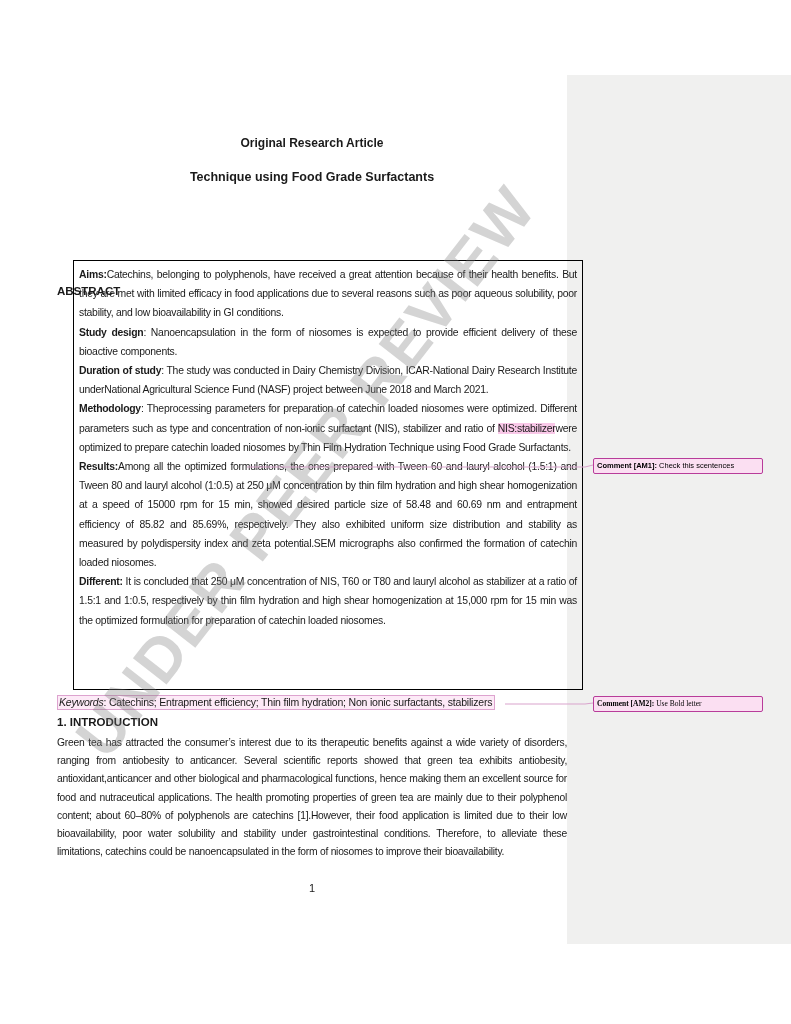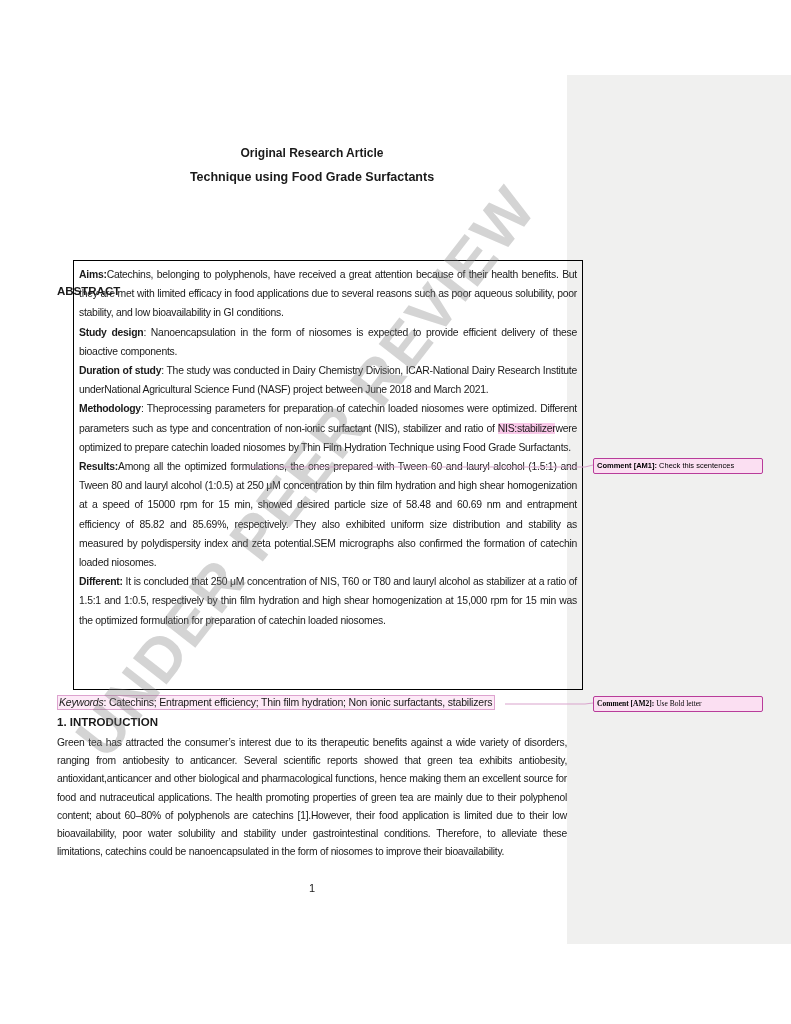--- a/index.html
+++ b/index.html
@@ -9,21 +9,21 @@
   .page { position:relative; width:791px; height:1024px; background:#fff; overflow:hidden; }
 
   .margin-panel {
     position:absolute; left:567px; top:75px; width:224px; height:869px;
     background:var(--margin-bg,#f0f0ef); z-index:1;
   }
 
   .content { position:absolute; left:57px; top:0; width:510px; z-index:2; }
 
   .article-type {
-    position:absolute; top:146px; left:0; width:100%;
+    position:absolute; top:136px; left:0; width:100%;
     text-align:center; font-weight:bold; font-size:12px;
   }
   .title {
     position:absolute; top:166px; left:0; width:100%;
     text-align:center; font-weight:bold; font-size:12.5px; line-height:22px;
   }
   .title-line { display:block; }
 
   .abstract-heading {
     position:absolute; top:241px; left:0;

